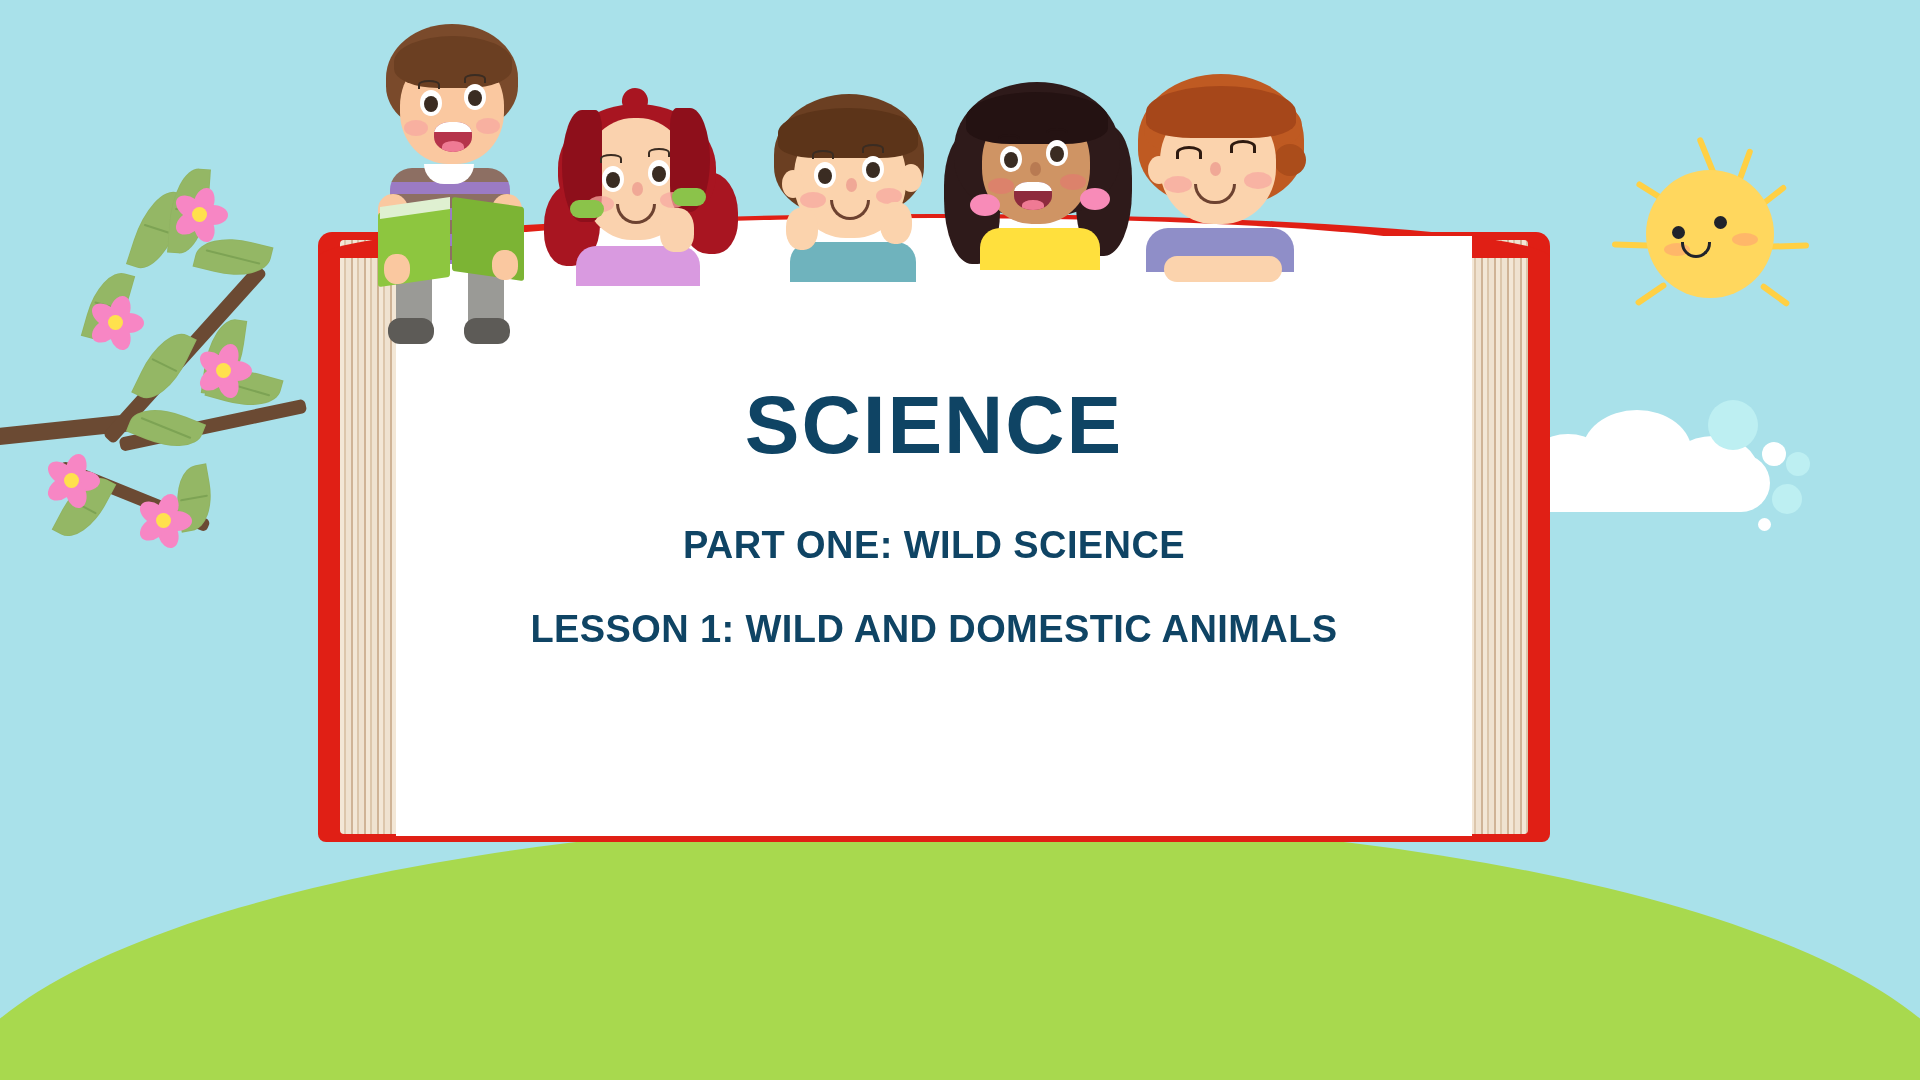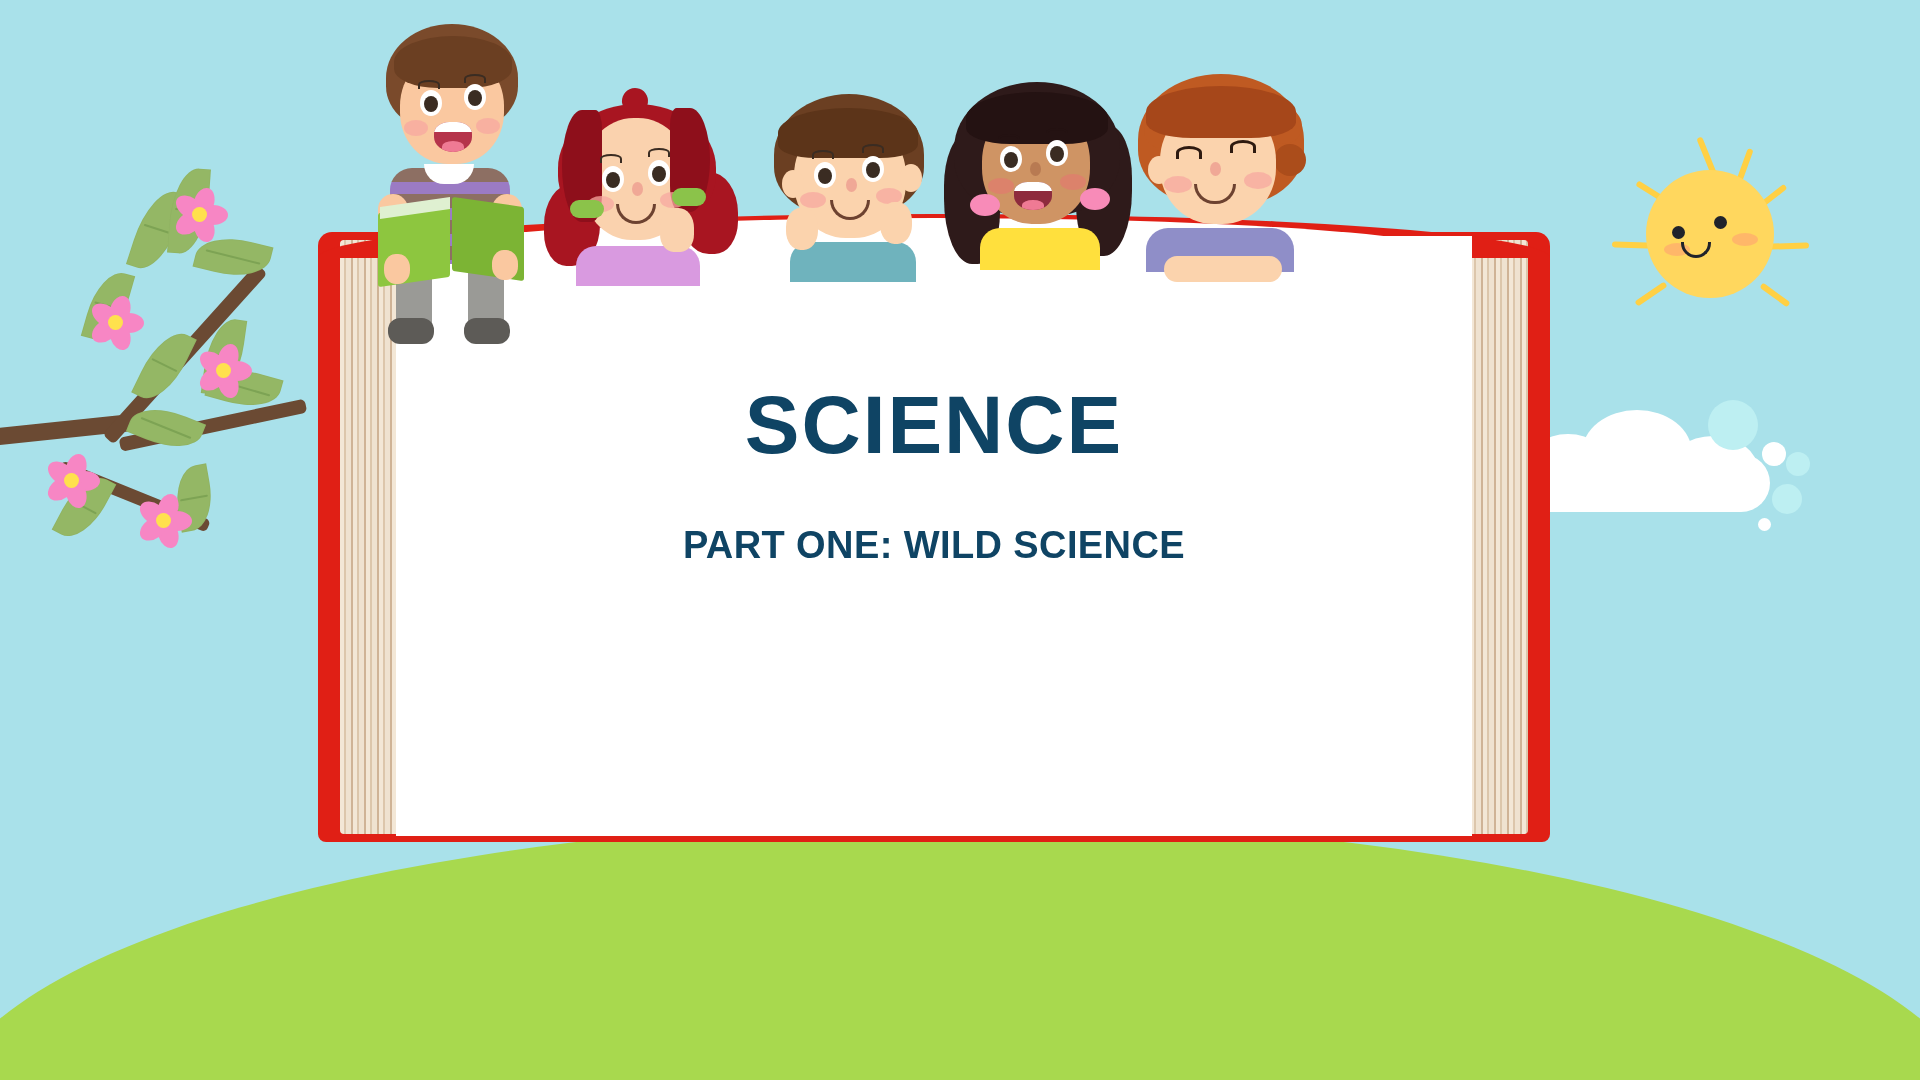--- a/index.html
+++ b/index.html
@@ -367,16 +367,17 @@
     <div class="book-cover"></div>
     <div class="pages-l"></div>
     <div class="pages-r"></div>
     <div class="page-white"></div>
     <div class="page-top-curve"></div>
     <div class="book-spine" style="background:transparent;"></div>
 
     <div class="text-block">
       <div class="slide-title">SCIENCE</div>
       <div class="sub-line">PART ONE: WILD SCIENCE</div>
+      <div class="sub-line last">LESSON 1: WILD AND DOMESTIC ANIMALS</div>
     </div>
   </div>
 
 </div>
 
 </body></html>

